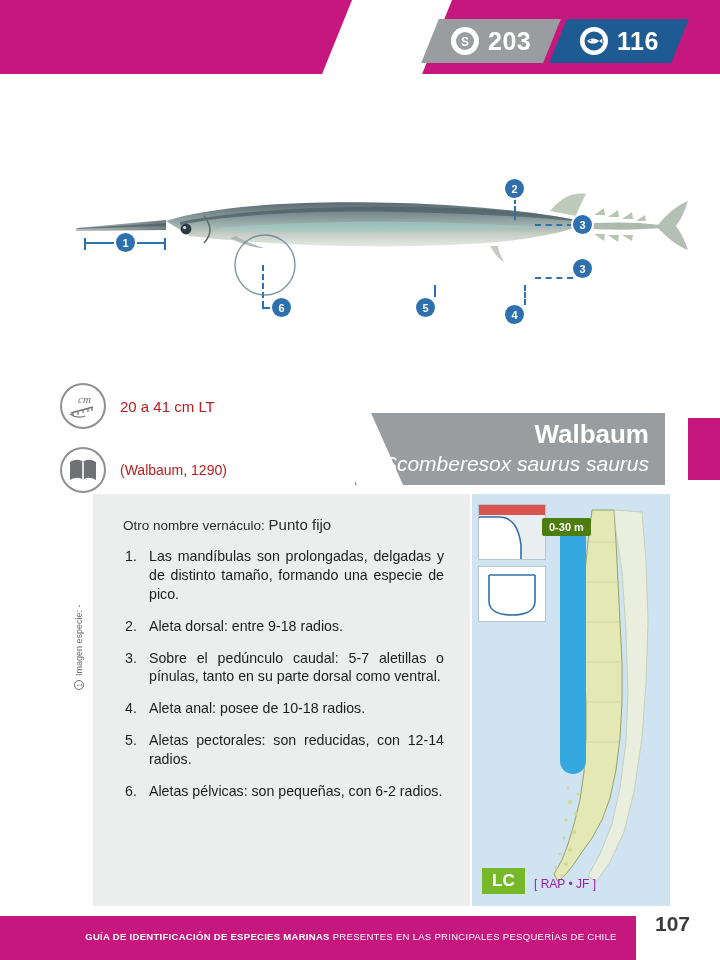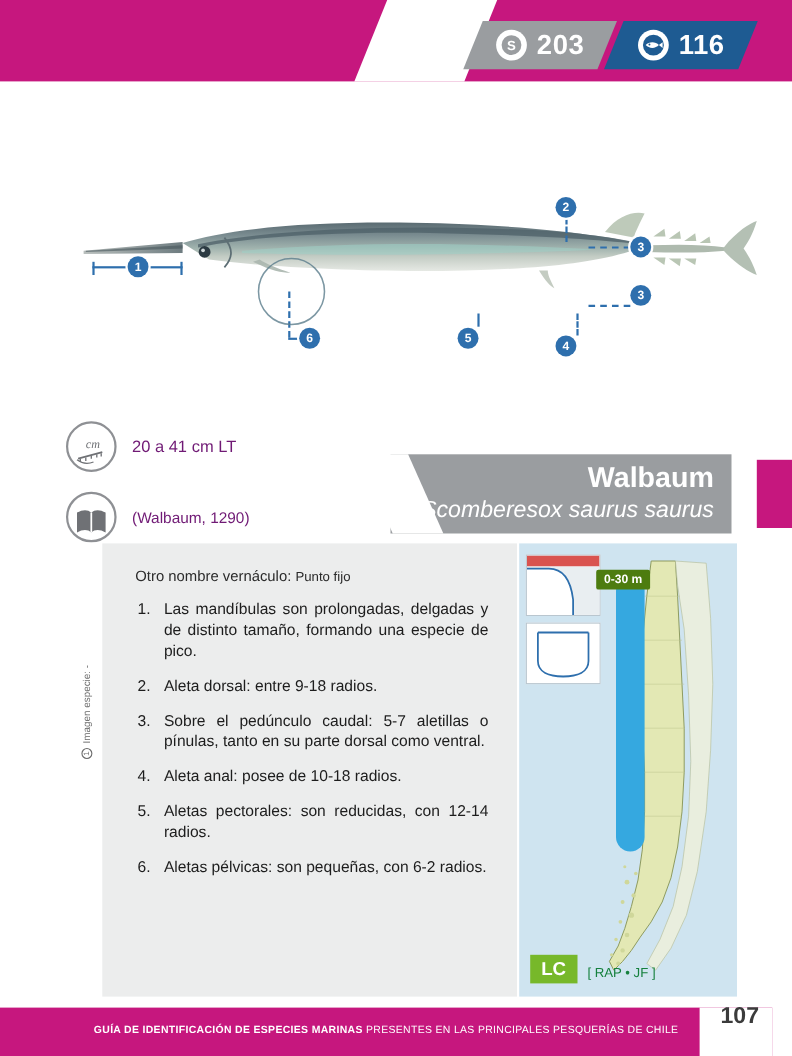--- a/index.html
+++ b/index.html
@@ -78,24 +78,24 @@
   .caliper:before { left: 0; }
   .caliper:after { right: 0; }
 
   
   .icon-row {
     position: absolute; display: flex; align-items: center; gap: 14px;
   }
   .round-icon {
     width: 46px; height: 46px; border-radius: 50%;
     border: 2px solid #8e9094; background: #fff;
-    display: flex; align-items: flex-end; justify-content: center;
+    display: flex; align-items: center; justify-content: center;
     color: #6f7175;
   }
-  .icon-text { font-size: 15px; color: #701a75; }
+  .icon-text { font-size: 15px; color: #b91c1c; }
   .icon-text.small { font-size: 14px; }
 
   
   .title-banner {
     position: absolute; left: 355px; top: 413px; width: 310px; height: 72px;
     background: #9a9da0;
   }
   .title-notch {
     position: absolute; left: 325px; top: 413px; width: 46px; height: 72px;
     background: #ffffff;
@@ -117,21 +117,21 @@
   
   .desc-panel {
     position: absolute; left: 93px; top: 494px; width: 377px; height: 412px;
     background: #eceded;
     padding: 22px 26px 10px 30px;
   }
   .vern {
     font-size: 13.5px; color: #2b2b2b; margin-bottom: 14px;
   }
   .vern .lbl { }
-  .vern .val { font-size: 12px; }
+  .vern .val { font-size: 15px; }
   ol.features { list-style: none; counter-reset: f; }
   ol.features li {
     counter-increment: f;
     position: relative;
     padding-left: 26px;
     margin-bottom: 13px;
     font-size: 14.2px; line-height: 1.33; color: #1d1d1d;
     text-align: justify;
   }
   ol.features li:before {
@@ -172,21 +172,21 @@
     position: absolute; left: 88px; top: 30px; width: 26px; height: 250px;
     background: #35a8e0; border-radius: 13px;
   }
   .lc-badge {
     position: absolute; left: 10px; bottom: 12px;
     background: #77b82a; color: #fff; font-size: 17px; font-weight: bold;
     padding: 3px 10px;
   }
   .lc-note {
     position: absolute; left: 62px; bottom: 15px;
-    font-size: 12px; color: #15803d;
+    font-size: 12px; color: #a21caf;
   }
 
   
   .footer {
     position: absolute; left: 0; bottom: 0; width: 702px; height: 44px;
     background: #c6177e;
   }
   .footer .txt {
     position: absolute; left: 0; right: 0; top: 15px; text-align: center;
     color: #ffffff; font-size: 9.5px; letter-spacing: .3px;

